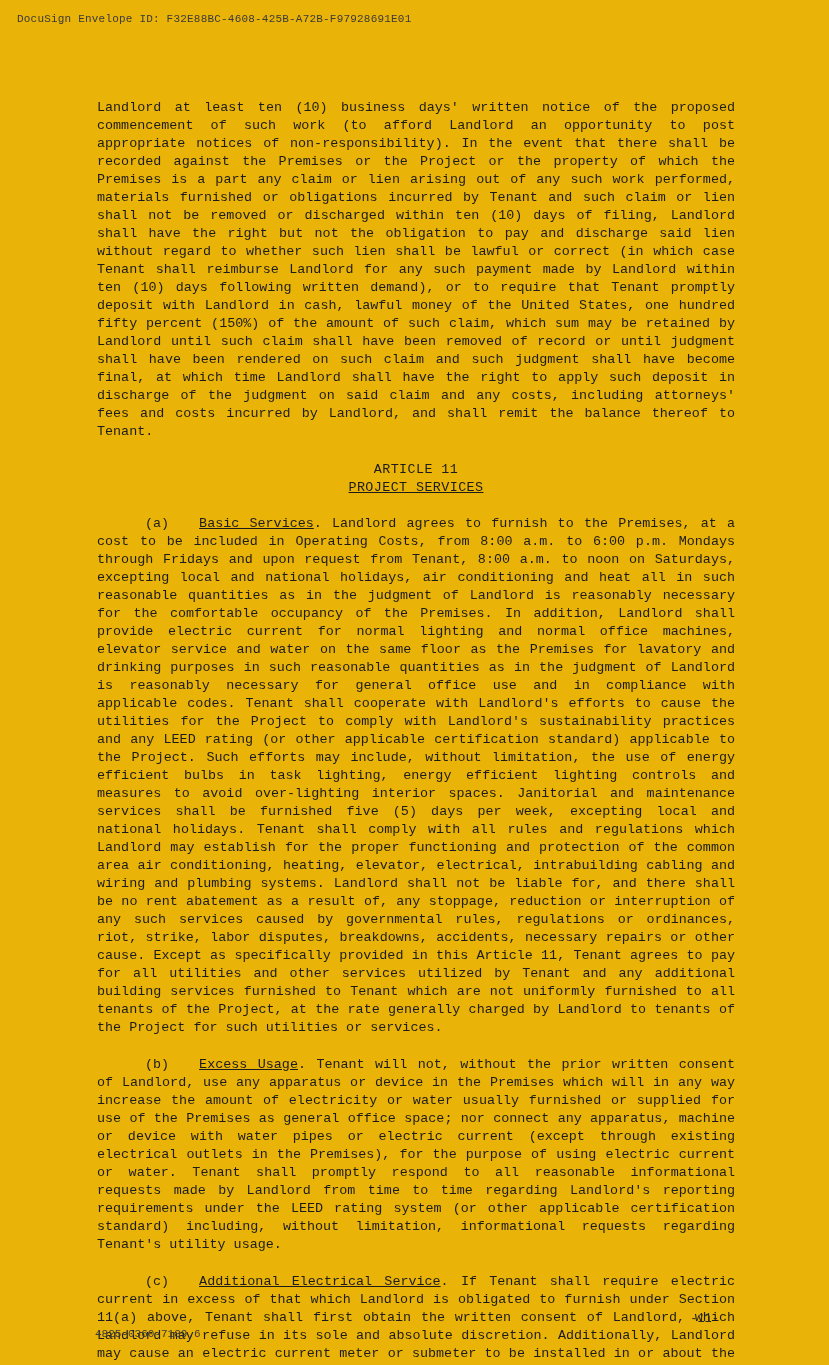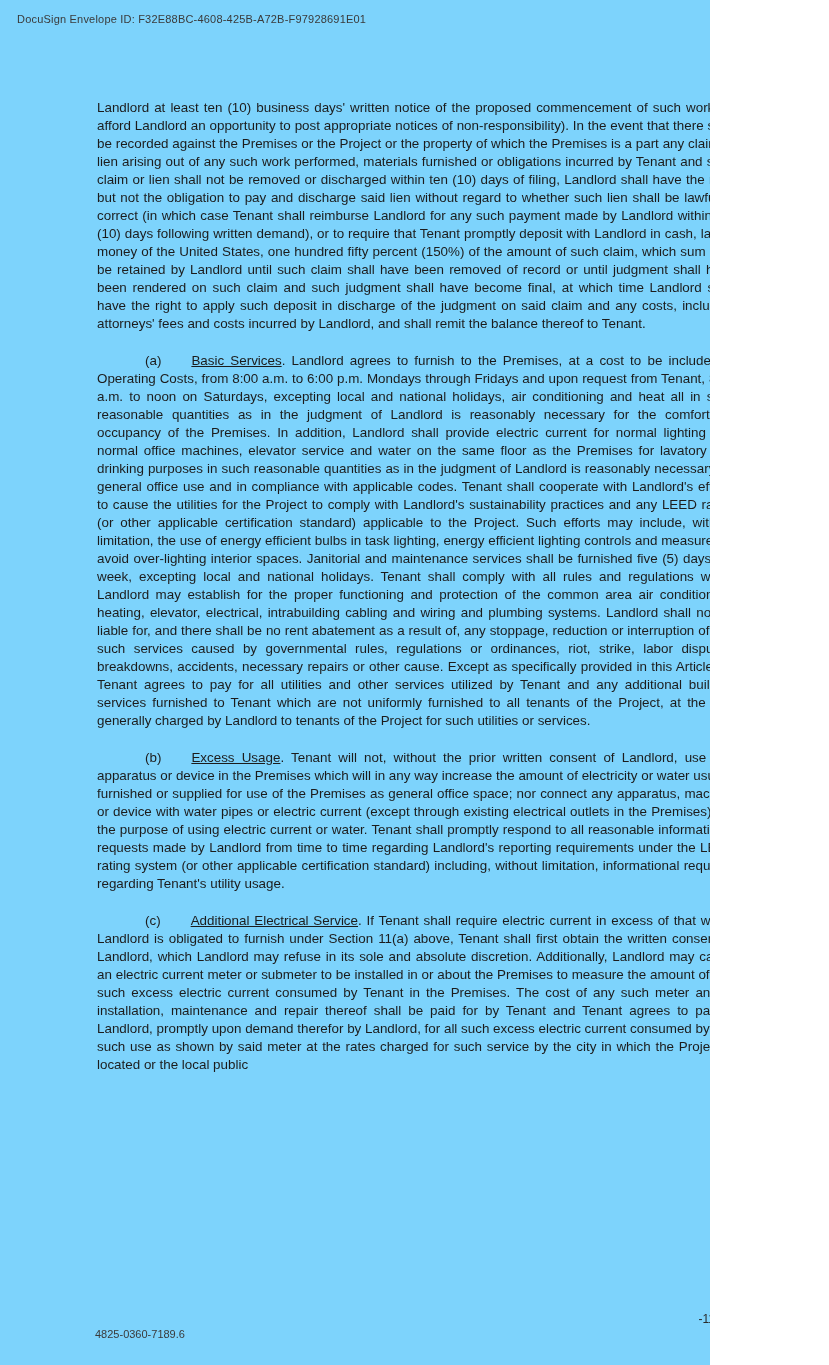--- a/index.html
+++ b/index.html
@@ -2,25 +2,25 @@
 <html><head>
 <meta charset="utf-8">
 <style>
   html, body {
     margin: 0;
     padding: 0;
     background: #ffffff;
   }
   .page {
     position: relative;
-    width: 710px;
+    width: 829px;
     height: 1365px;
-    background: #7dd3fc;
+    background: #eab308;
     overflow: hidden;
-    font-family: Liberation Sans, sans-serif;
+    font-family: Liberation Mono, monospace;
     color: #1c1c1c;
   }
   .envelope-header {
     position: absolute;
     top: 13px;
     left: 17px;
     font-size: 11px;
     color: #3a3a3a;
     letter-spacing: 0.2px;
   }
@@ -82,20 +82,24 @@
 <body>
 
 <div class="page">
 
   <div class="envelope-header">DocuSign Envelope ID: F32E88BC-4608-425B-A72B-F97928691E01</div>
 
   <div class="content">
 
     <p class="para">Landlord at least ten (10) business days' written notice of the proposed commencement of such work (to afford Landlord an opportunity to post appropriate notices of non-responsibility).  In the event that there shall be recorded against the Premises or the Project or the property of which the Premises is a part any claim or lien arising out of any such work performed, materials furnished or obligations incurred by Tenant and such claim or lien shall not be removed or discharged within ten (10) days of filing, Landlord shall have the right but not the obligation to pay and discharge said lien without regard to whether such lien shall be lawful or correct (in which case Tenant shall reimburse Landlord for any such payment made by Landlord within ten (10) days following written demand), or to require that Tenant promptly deposit with Landlord in cash, lawful money of the United States, one hundred fifty percent (150%) of the amount of such claim, which sum may be retained by Landlord until such claim shall have been removed of record or until judgment shall have been rendered on such claim and such judgment shall have become final, at which time Landlord shall have the right to apply such deposit in discharge of the judgment on said claim and any costs, including attorneys' fees and costs incurred by Landlord, and shall remit the balance thereof to Tenant.</p>
 
+    <div class="article-heading">
+      <span class="line">ARTICLE 11</span>
+      <span class="line underline">PROJECT SERVICES</span>
+    </div>
 
     <p class="section">
       <span>(a)</span><span class="tab-gap"></span><span class="sec-heading">Basic Services</span><span>.  Landlord agrees to furnish to the Premises, at a cost to be included in Operating Costs, from 8:00 a.m. to 6:00 p.m. Mondays through Fridays and upon request from Tenant, 8:00 a.m. to noon on Saturdays, excepting local and national holidays, air conditioning and heat all in such reasonable quantities as in the judgment of Landlord is reasonably necessary for the comfortable occupancy of the Premises.  In addition, Landlord shall provide electric current for normal lighting and normal office machines, elevator service and water on the same floor as the Premises for lavatory and drinking purposes in such reasonable quantities as in the judgment of Landlord is reasonably necessary for general office use and in compliance with applicable codes.  Tenant shall cooperate with Landlord's efforts to cause the utilities for the Project to comply with Landlord's sustainability practices and any LEED rating (or other applicable certification standard) applicable to the Project.  Such efforts may include, without limitation, the use of energy efficient bulbs in task lighting, energy efficient lighting controls and measures to avoid over-lighting interior spaces.  Janitorial and maintenance services shall be furnished five (5) days per week, excepting local and national holidays.  Tenant shall comply with all rules and regulations which Landlord may establish for the proper functioning and protection of the common area air conditioning, heating, elevator, electrical, intrabuilding cabling and wiring and plumbing systems.  Landlord shall not be liable for, and there shall be no rent abatement as a result of, any stoppage, reduction or interruption of any such services caused by governmental rules, regulations or ordinances, riot, strike, labor disputes, breakdowns, accidents, necessary repairs or other cause.  Except as specifically provided in this Article 11, Tenant agrees to pay for all utilities and other services utilized by Tenant and any additional building services furnished to Tenant which are not uniformly furnished to all tenants of the Project, at the rate generally charged by Landlord to tenants of the Project for such utilities or services.</span>
     </p>
 
     <p class="section">
       <span>(b)</span><span class="tab-gap"></span><span class="sec-heading">Excess Usage</span><span>.  Tenant will not, without the prior written consent of Landlord, use any apparatus or device in the Premises which will in any way increase the amount of electricity or water usually furnished or supplied for use of the Premises as general office space; nor connect any apparatus, machine or device with water pipes or electric current (except through existing electrical outlets in the Premises), for the purpose of using electric current or water.  Tenant shall promptly respond to all reasonable informational requests made by Landlord from time to time regarding Landlord's reporting requirements under the LEED rating system (or other applicable certification standard) including, without limitation, informational requests regarding Tenant's utility usage.</span>
     </p>
 
     <p class="section">

